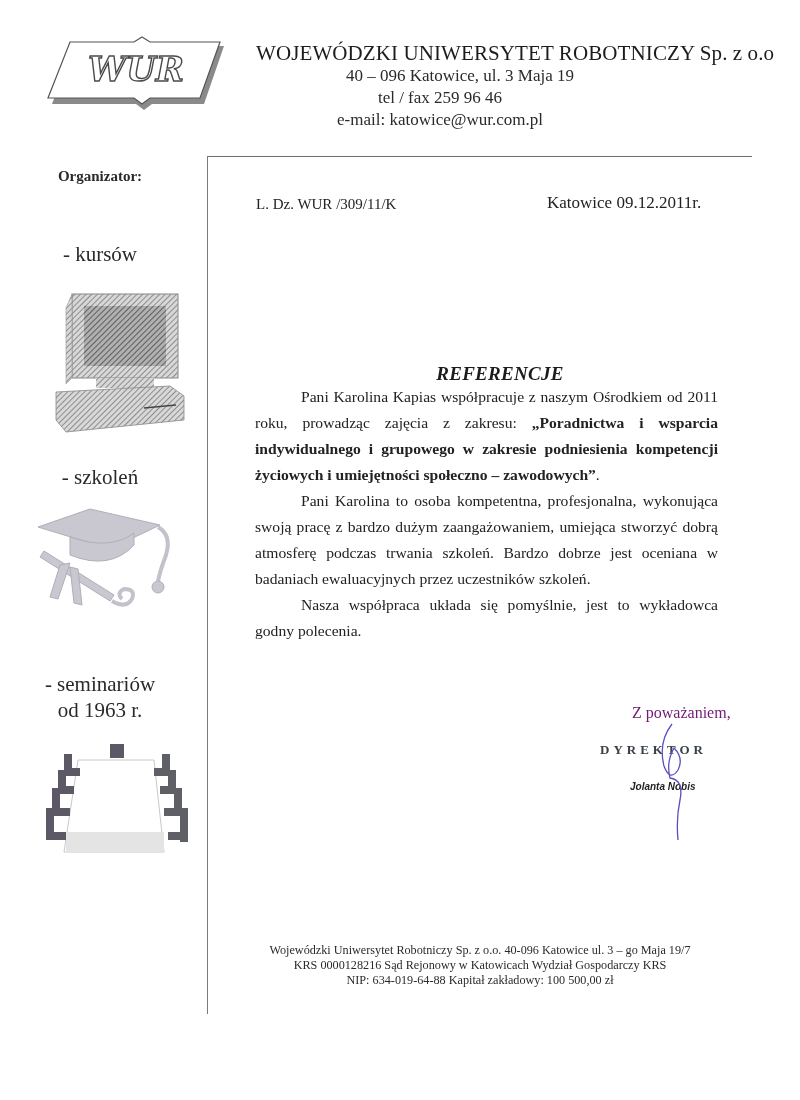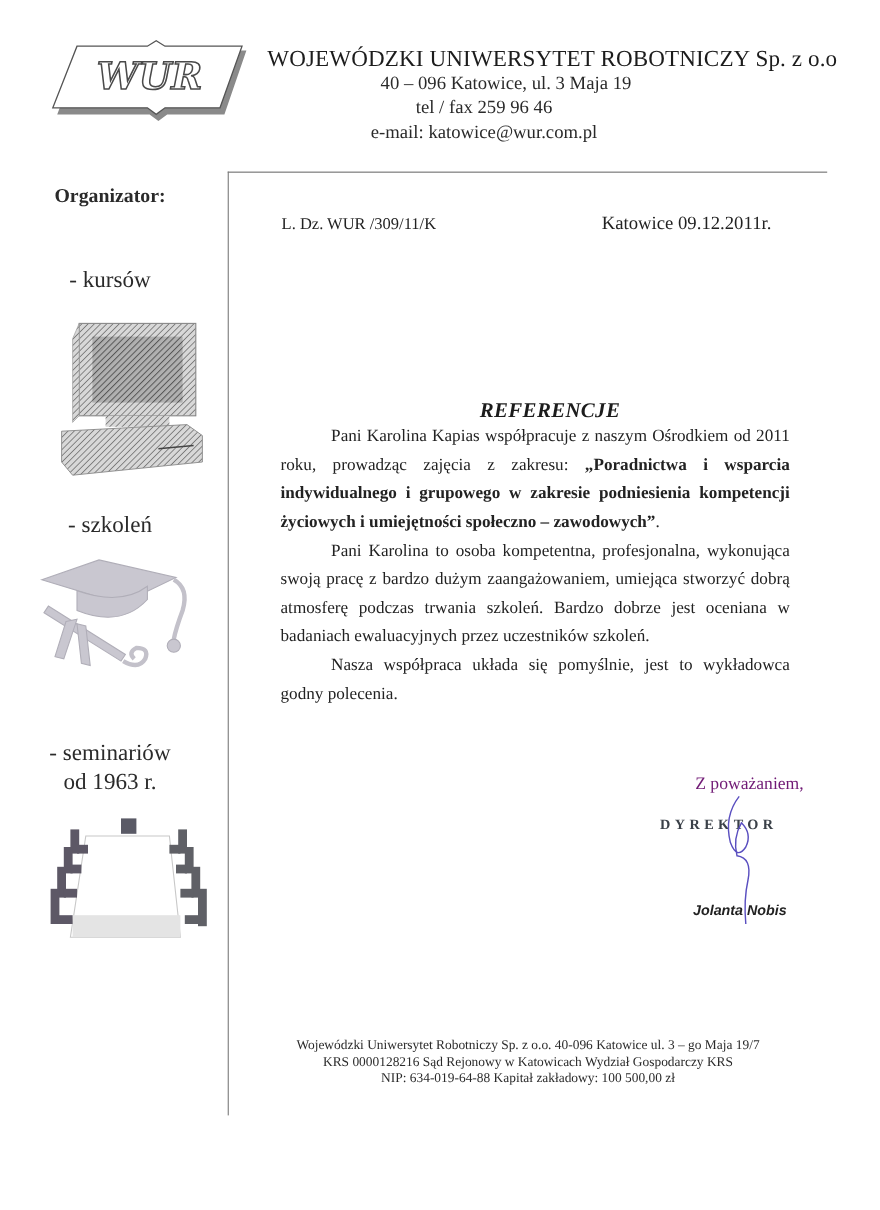--- a/index.html
+++ b/index.html
@@ -2,52 +2,52 @@
 <html><head>
 <meta charset="utf-8">
 <style>
   html, body { margin: 0; padding: 0; background: #ffffff; }
   body { width: 800px; height: 1100px; position: relative; overflow: hidden;
          font-family: "Liberation Serif", serif; color: #1a1a1a; }
   .abs { position: absolute; }
 
   
   #logo { left: 44px; top: 36px; width: 190px; height: 80px; }
-  #org-name { left: 243px; top: 41px; font-size: 21px; letter-spacing: 0.1px; white-space: nowrap; color: #1c1c1c; }
+  #org-name { left: 256px; top: 41px; font-size: 21px; letter-spacing: 0.1px; white-space: nowrap; color: #1c1c1c; }
   .hdr-line { left: 280px; width: 560px; text-align: center; font-size: 17px; color: #2a2a2a; white-space: nowrap; margin-left: -120px; }
   #addr { top: 66px; padding-left: 20px; }
   #tel { top: 88px; }
   #email { top: 110px; }
 
   
   #frame-top { left: 207px; top: 156px; width: 545px; height: 0; border-top: 1.5px solid #6e6e6e; }
   #frame-left { left: 207px; top: 156px; width: 0; height: 858px; border-left: 1.5px solid #7a7a7a; }
 
   
-  #sidebar-title { left: 0; width: 200px; top: 168px; text-align: center; font-weight: bold; font-size: 18px; color: #2a2a2a; }
+  #sidebar-title { left: 0; width: 200px; top: 168px; text-align: center; font-weight: bold; font-size: 15px; color: #2a2a2a; }
   .side-item { left: 0; width: 200px; text-align: center; font-size: 21px; color: #2a2a2a; line-height: 26px; }
   #side-kursow { top: 241px; }
   #side-szkolen { top: 464px; }
   #side-seminariow { top: 671px; }
   .illus { position: absolute; }
   #computer-illus { left: 52px; top: 288px; width: 140px; height: 150px; }
   #cap-illus { left: 30px; top: 505px; width: 150px; height: 135px; }
   #table-illus { left: 42px; top: 740px; width: 150px; height: 118px; }
 
   
   #ref-no { left: 256px; top: 196px; font-size: 15px; color: #222; }
   #letter-date { left: 547px; top: 193px; font-size: 17px; color: #222; }
   #letter-title { left: 250px; width: 500px; top: 363px; text-align: center; font-size: 19px; font-weight: bold; font-style: italic; color: #1c1c1c; letter-spacing: 0.3px; }
   #letter-body { left: 255px; top: 384px; width: 463px; font-size: 15.6px; line-height: 26px; text-align: justify; color: #222; }
   #letter-body p { margin: 0; text-indent: 46px; }
   #letter-body b { font-weight: bold; }
 
   #closing { left: 632px; top: 704px; font-size: 16px; color: #701a75; }
   #signer-title { left: 600px; top: 742px; font-family: Liberation Serif, serif; font-weight: bold; font-size: 13px; letter-spacing: 4px; color: #3a4048; }
-  #signer-name { left: 630px; top: 781px; font-family: "Liberation Sans", sans-serif; font-style: italic; font-weight: bold; font-size: 13px; color: #222; margin-top: 39px; }
+  #signer-name { left: 630px; top: 781px; font-family: "Liberation Sans", sans-serif; font-style: italic; font-weight: bold; font-size: 10px; color: #222; }
   #signature { left: 650px; top: 722px; width: 50px; height: 120px; }
 
   
   #footer { left: 240px; width: 480px; top: 943px; text-align: center; font-size: 12.2px; line-height: 15px; color: #2a2a2a; }
 </style>
 </head>
 <body>
 
 <div id="logo" class="abs">
   <svg width="190" height="80" viewBox="0 0 190 80">

